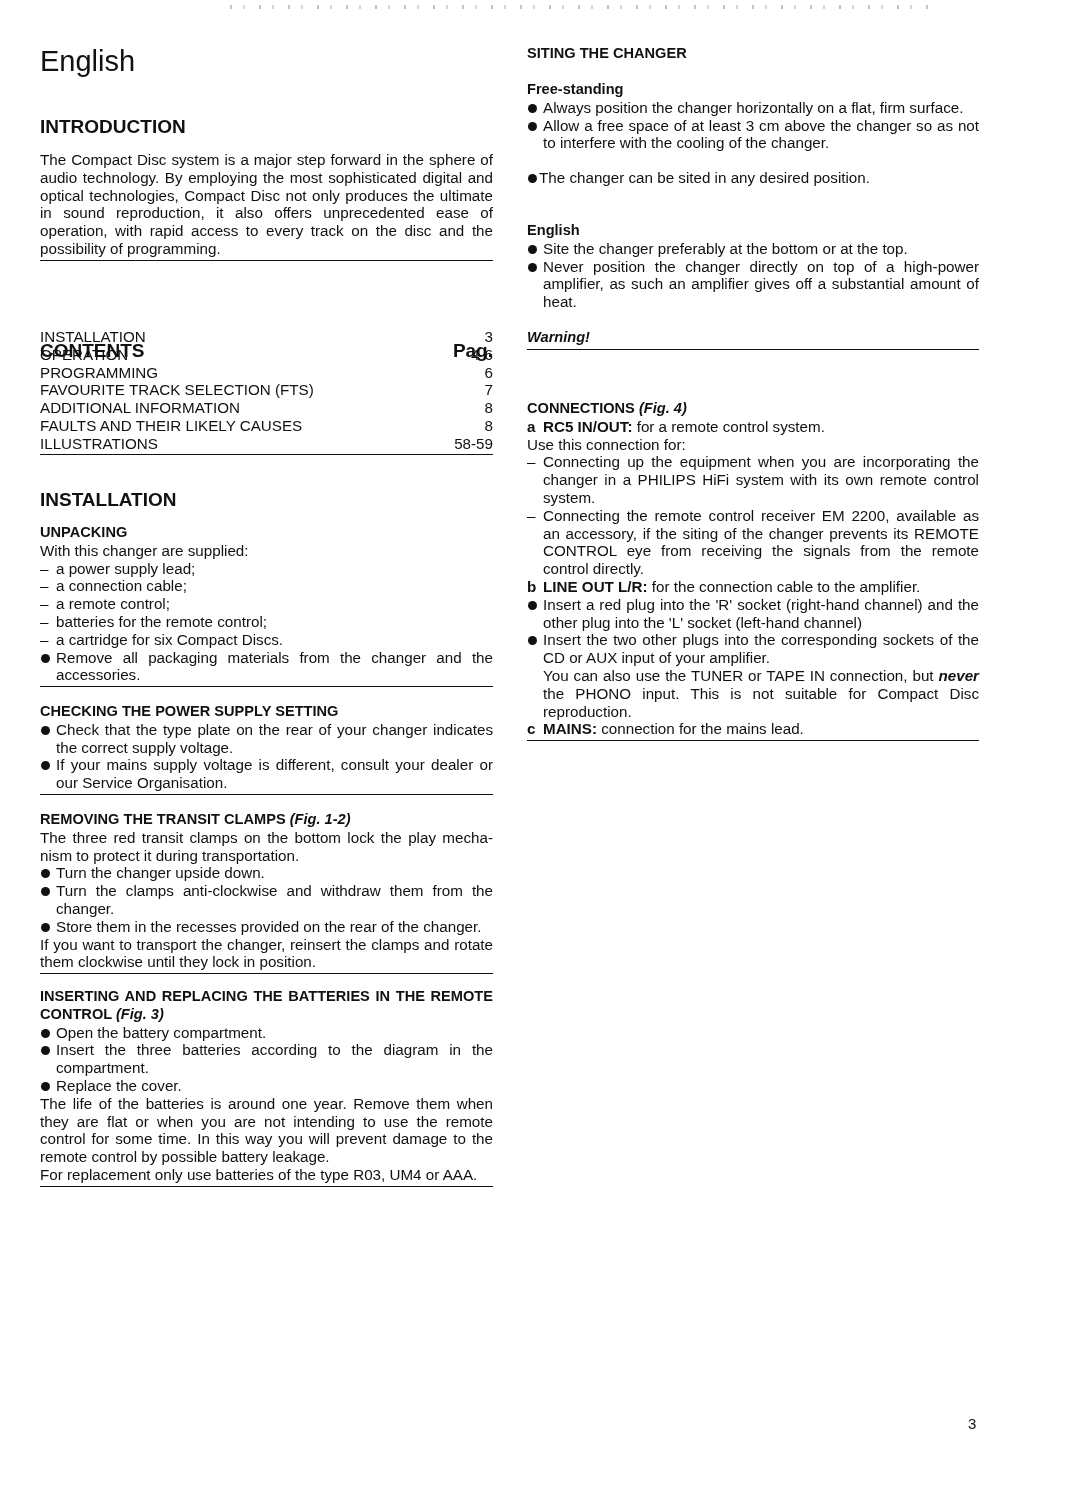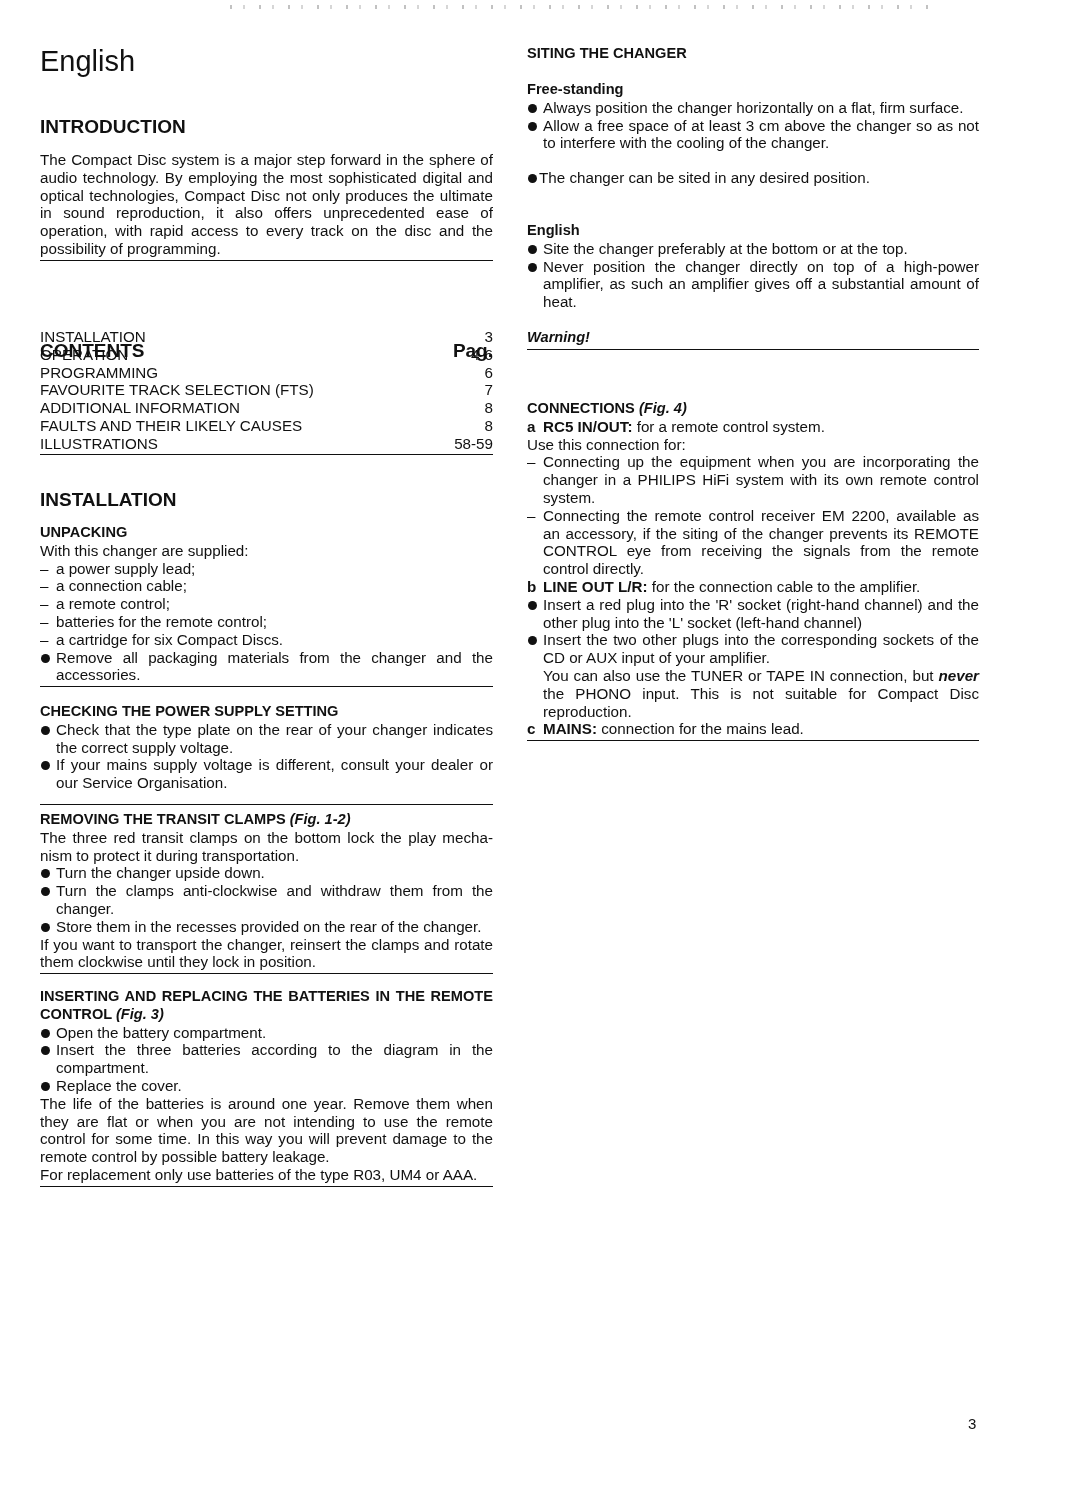--- a/index.html
+++ b/index.html
@@ -113,21 +113,21 @@
     <div class="h2">UNPACKING</div>
     <div>With this changer are supplied:</div>
     <div class="item"><span class="dash">–</span><span>a power supply lead;</span></div>
     <div class="item"><span class="dash">–</span><span>a connection cable;</span></div>
     <div class="item"><span class="dash">–</span><span>a remote control;</span></div>
     <div class="item"><span class="dash">–</span><span>batteries for the remote control;</span></div>
     <div class="item"><span class="dash">–</span><span>a cartridge for six Compact Discs.</span></div>
     <div class="item"><span class="bullet-dot"></span><span>Remove all packaging materials from the changer and the accessories.</span></div>
   </div>
 
-  <div class="blk rule" style="top:703px; padding-bottom:12px;">
+  <div class="blk rule" style="top:703px; padding-bottom:2px;">
     <div class="h2">CHECKING THE POWER SUPPLY SETTING</div>
     <div class="item"><span class="bullet-dot"></span><span>Check that the type plate on the rear of your changer indicates the correct supply voltage.</span></div>
     <div class="item"><span class="bullet-dot"></span><span>If your mains supply voltage is different, consult your dealer or our Service Organisation.</span></div>
   </div>
 
   <div class="blk rule" style="top:811px; padding-bottom:2px;">
     <div class="h2"><span>REMOVING THE TRANSIT CLAMPS</span> <i>(Fig. 1-2)</i></div>
     <div class="just">The three red transit clamps on the bottom lock the play mecha-nism to protect it during transportation.</div>
     <div class="item"><span class="bullet-dot"></span><span>Turn the changer upside down.</span></div>
     <div class="item"><span class="bullet-dot"></span><span>Turn the clamps anti-clockwise and withdraw them from the changer.</span></div>

